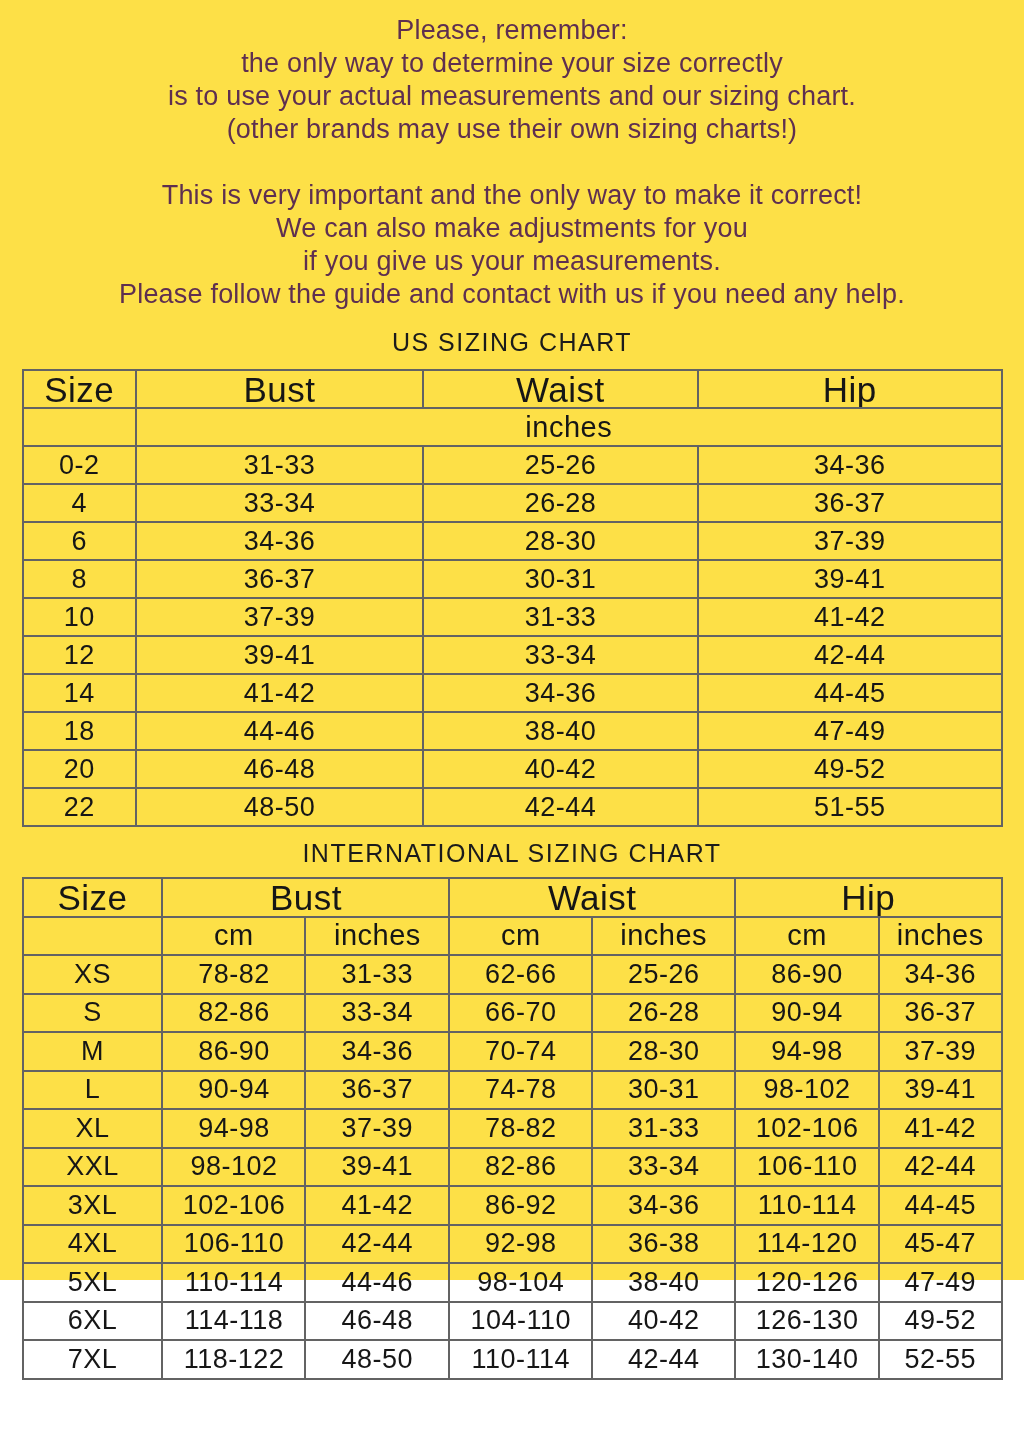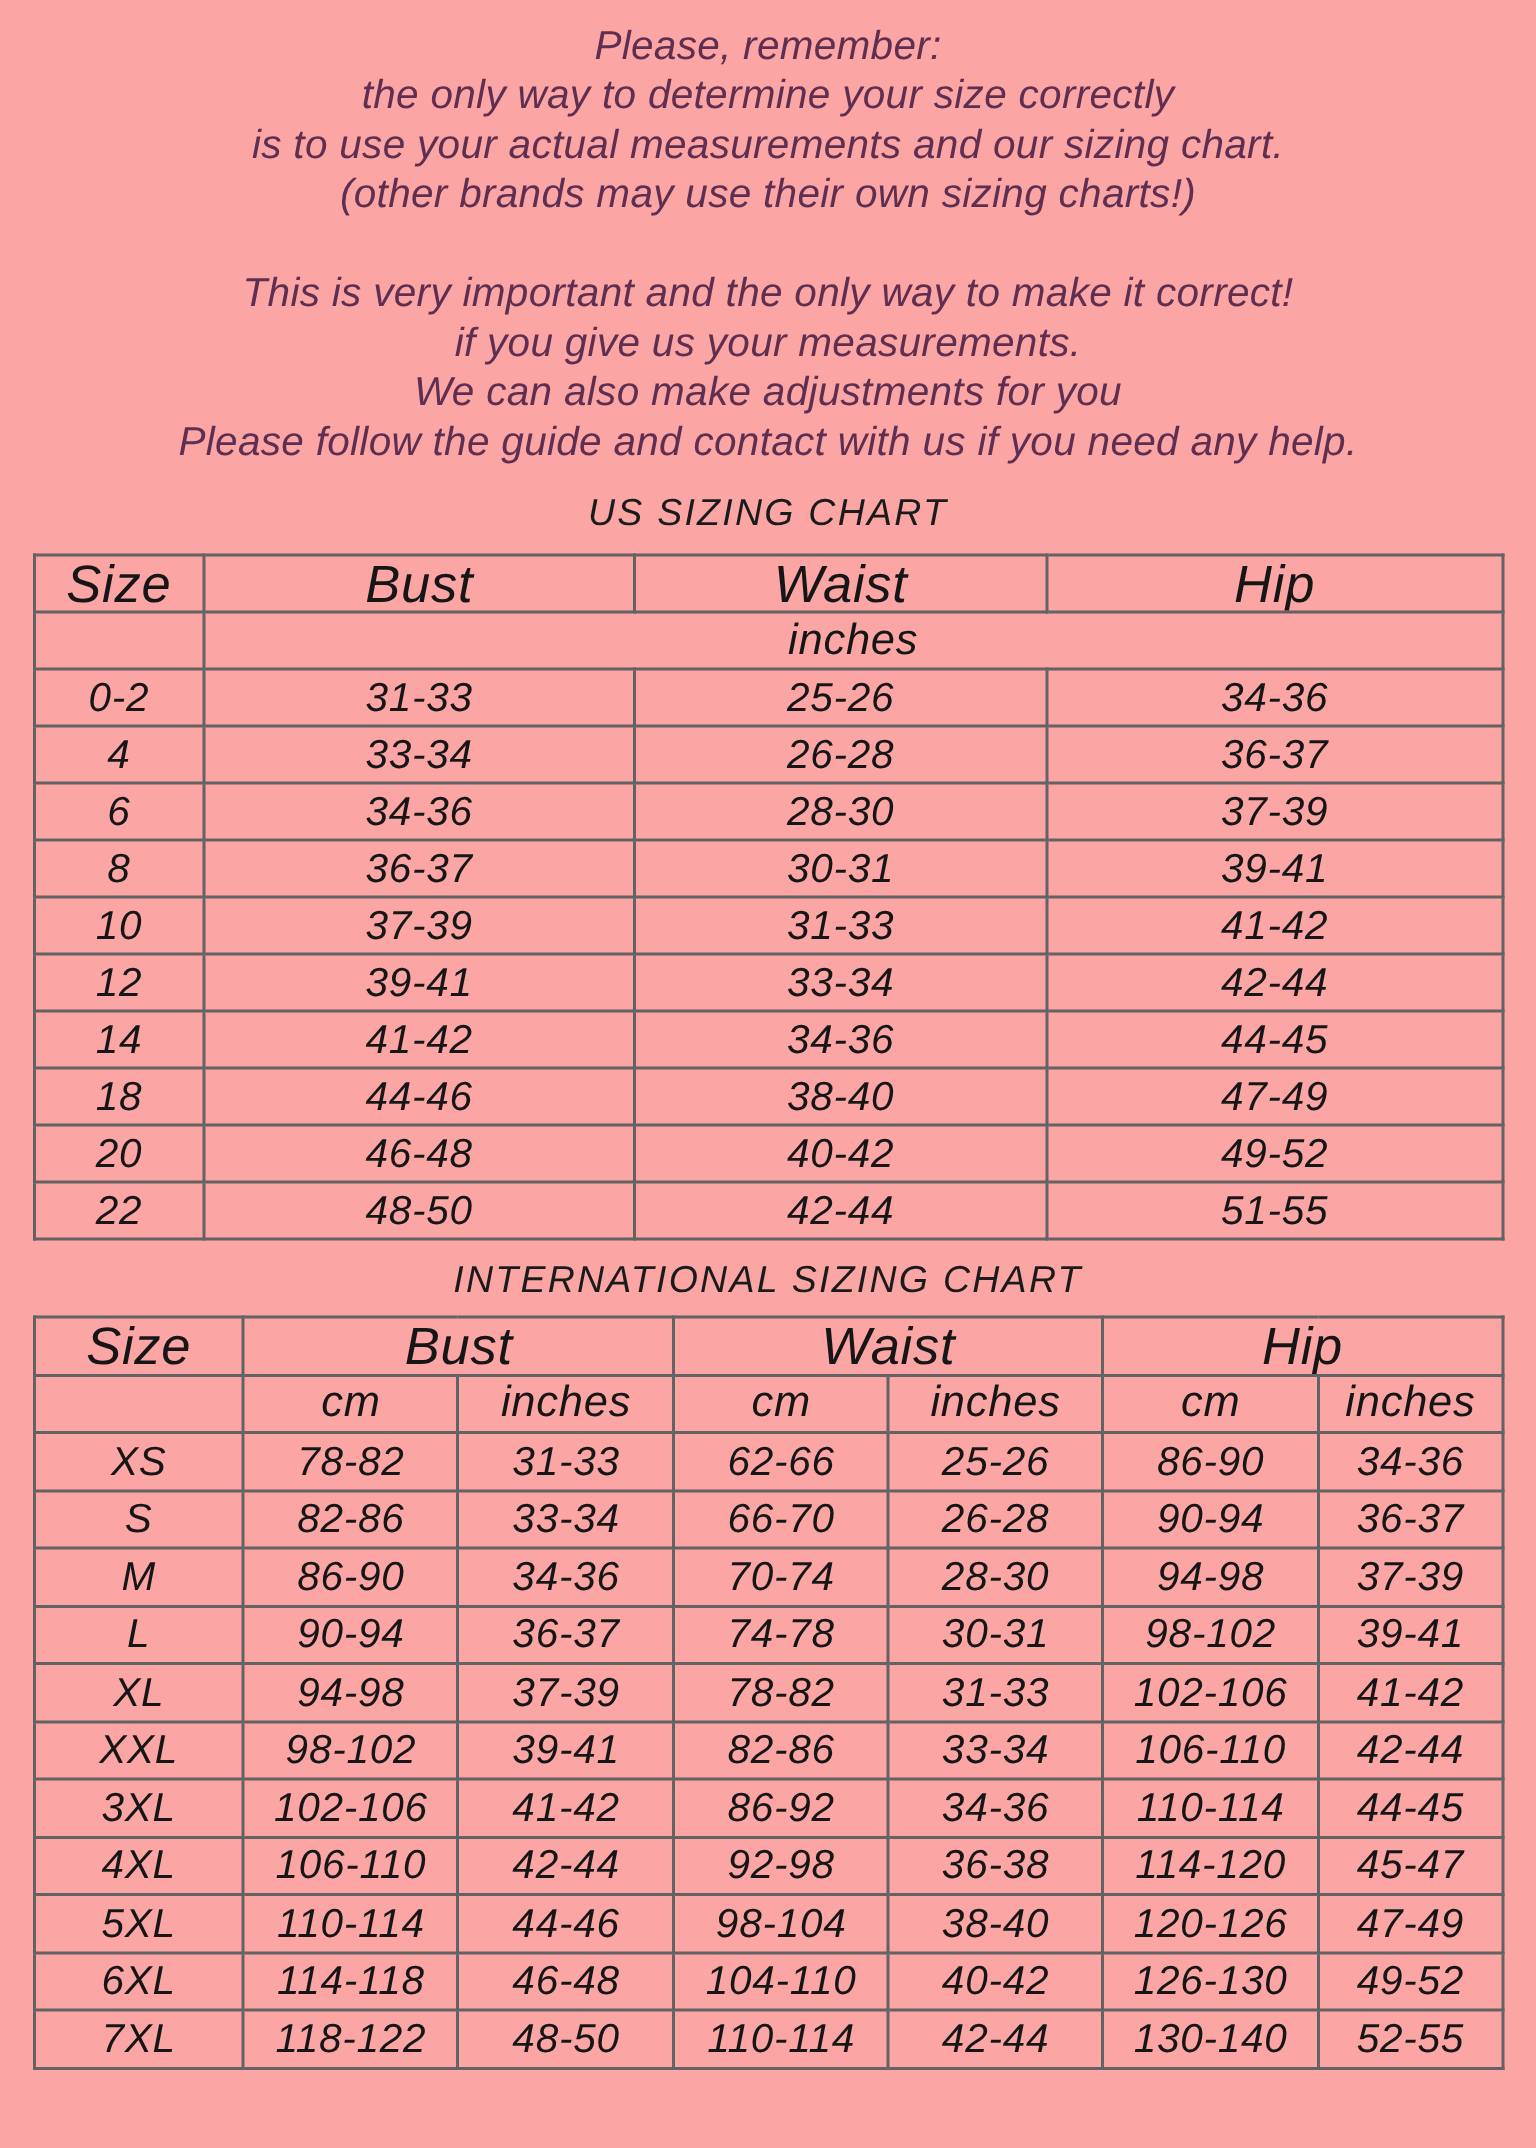--- a/index.html
+++ b/index.html
@@ -8,23 +8,22 @@
     background: #ffffff;
   }
   body {
     width: 1024px;
     height: 1432px;
     overflow: hidden;
     font-family: "Liberation Sans", sans-serif;
   }
   .page {
     width: 1024px;
-    height: 1432px;
-    background: #fca5a5;
-    font-style: italic;
+    height: 1280px;
+    background: #fde047;
   }
   .intro {
     padding-top: 14px;
     text-align: center;
     color: #5e2f50;
     font-size: 27px;
     line-height: 33px;
     font-weight: normal;
     letter-spacing: 0.2px;
   }
@@ -84,22 +83,22 @@
 
   <div class="intro">
     <div class="para">
         <div>Please, remember:</div>
         <div>the only way to determine your size correctly</div>
         <div>is to use your actual measurements and our sizing chart.</div>
         <div>(other brands may use their own sizing charts!)</div>
       </div>
     <div class="para">
         <div>This is very important and the only way to make it correct!</div>
+        <div>We can also make adjustments for you</div>
         <div>if you give us your measurements.</div>
-        <div>We can also make adjustments for you</div>
         <div>Please follow the guide and contact with us if you need any help.</div>
       </div>
   </div>
 
   <div class="chart-title">US SIZING CHART</div>
 
   <table class="sizing-table us">
     <colgroup>
       <col style="width:11.6%">
       <col style="width:29.3%">

